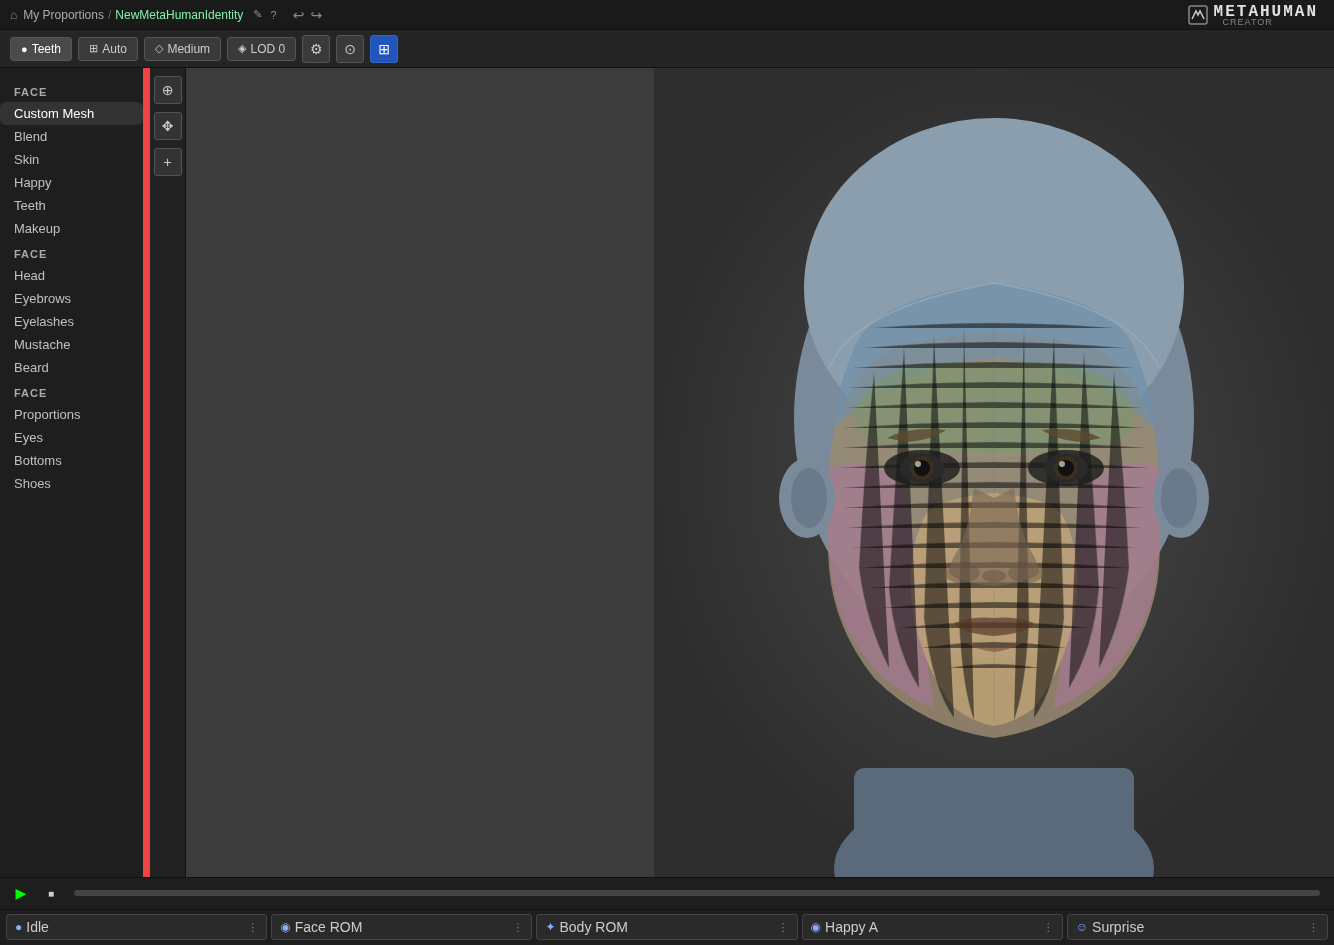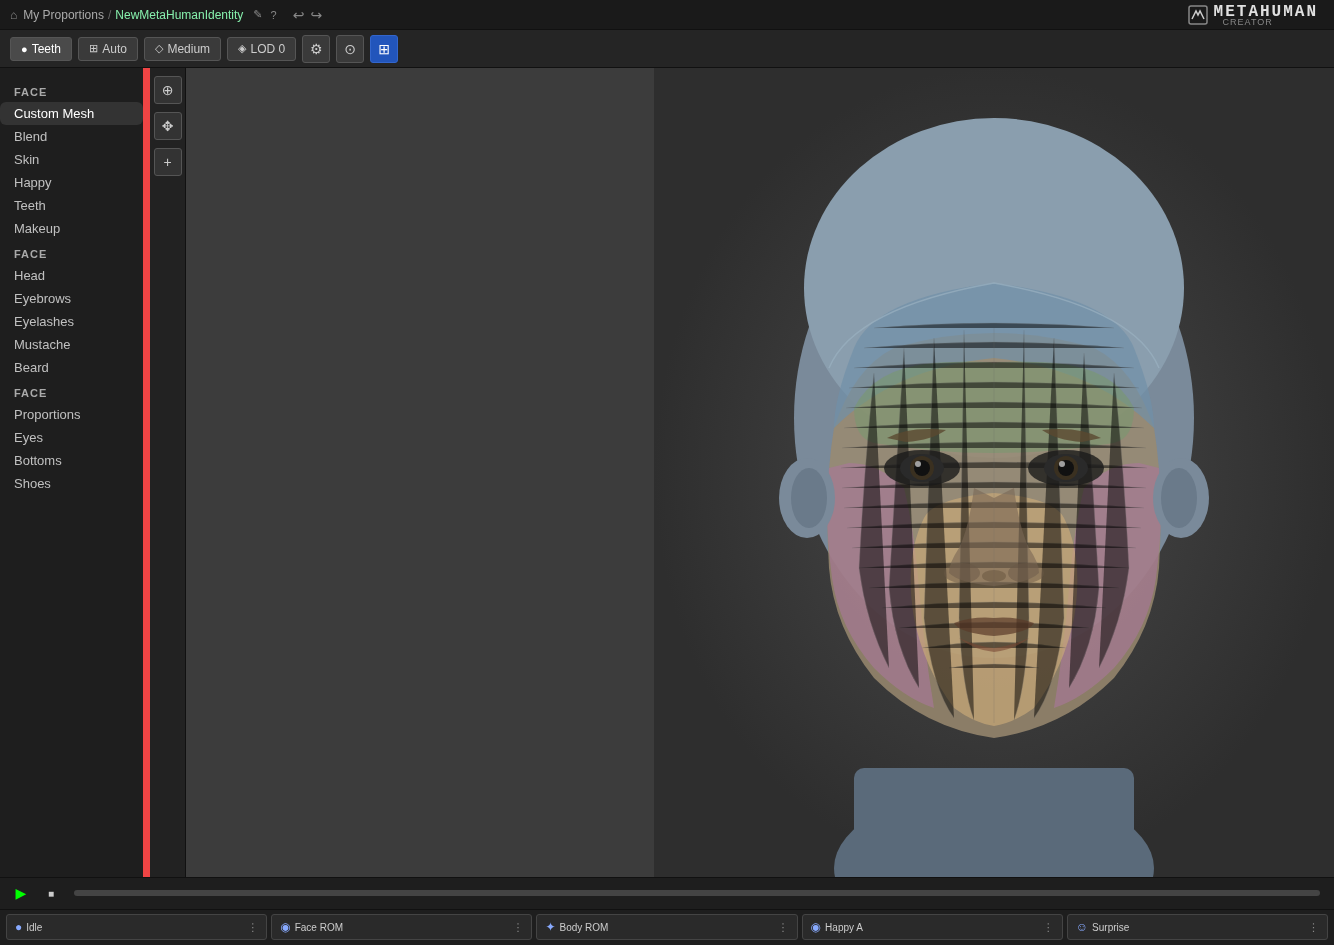--- a/index.html
+++ b/index.html
@@ -242,21 +242,21 @@
       gap: 4px;
       flex: 1;
       min-width: 0;
     }
     .anim-slot .anim-icon {
       color: #88aaff;
       font-size: 12px;
       flex-shrink: 0;
     }
     .anim-slot .anim-label {
-      font-size: 10px;
+      font-size: 14px;
       color: #ccc;
       white-space: nowrap;
       overflow: hidden;
       text-overflow: ellipsis;
     }
     .anim-slot .anim-menu {
       color: #888;
       cursor: pointer;
       font-size: 11px;
       margin-left: auto;

